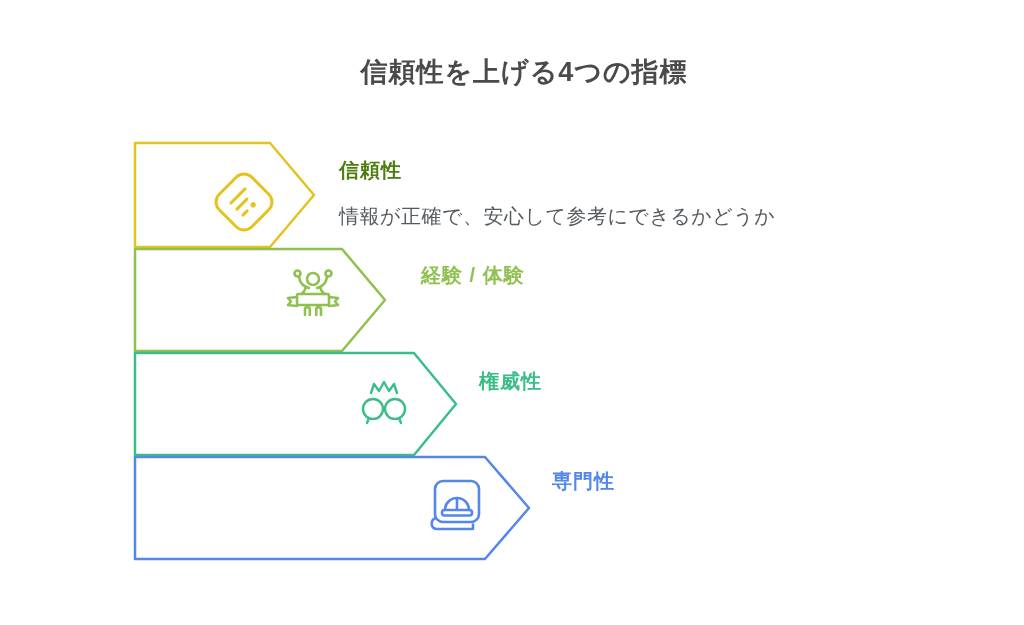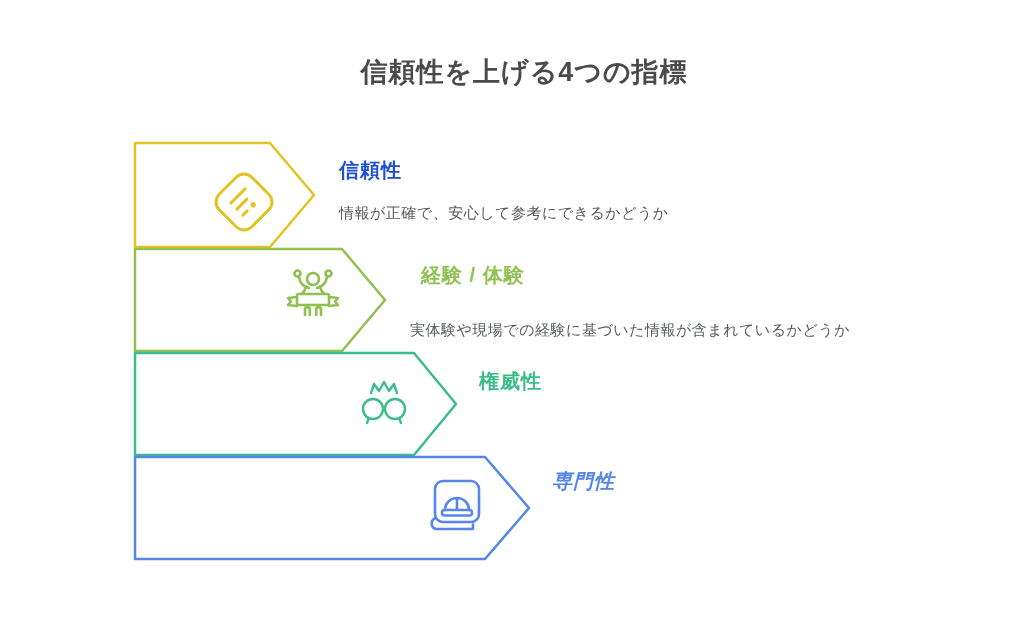--- a/index.html
+++ b/index.html
@@ -14,28 +14,28 @@
     position: absolute; left: 0; top: 54px; width: 1024px;
     text-align: center; font-size: 27px; font-weight: 700;
     letter-spacing: 1px; color: #4a4a4a; white-space: nowrap;
   }
   .diagram-svg { position: absolute; left: 0; top: 0; width: 1024px; height: 625px; }
   .item-title {
     position: absolute; font-size: 20px; font-weight: 600;
     letter-spacing: 1px; white-space: nowrap; line-height: 1.1;
   }
   .item-desc {
-    position: absolute; font-size: 15px; font-weight: 400;
+    position: absolute; font-size: 20px; font-weight: 400;
     letter-spacing: 0.5px; color: #555a5e; white-space: nowrap; line-height: 1.2; text-align: right;
   }
   
   .t1 { left: 327px; top: 159px; }  .d1 { left: 327px; top: 204px; }
   .t2 { left: 398px; top: 264px; }  .d2 { left: 398px; top: 321px; }
   .t3 { left: 467px; top: 370px; }  .d3 { left: 467px; top: 412px; }
-  .t4 { left: 540px; top: 470px; font-style: italic; }  .d4 { left: 540px; top: 524px; }
+  .t4 { left: 540px; top: 470px; }  .d4 { left: 540px; top: 524px; }
 </style>
 </head>
 <body>
 
 <div class="stage">
 
   <div class="page-title">信頼性を上げる4つの指標</div>
 
   <svg class="diagram-svg" viewBox="0 0 1024 625">
 
@@ -80,23 +80,22 @@
 
     <g transform="translate(445,504)" fill="none" stroke-width="2.6" stroke-linecap="round" stroke-linejoin="round" stroke="#5586e9">
       <rect x="-22" y="-23" width="44" height="41" rx="8"></rect>
       <path d="M-12,6 A12,12 0 0 1 12,6"></path>
       <path d="M0,-5.5 V5"></path>
       <rect x="-15" y="6" width="30" height="5.5" rx="2.5"></rect>
       <path d="M-21.5,14 C-26.5,16 -27,24 -20.5,25 L16,25 L16,20.5"></path>
     </g>
   </svg>
 
-  <div class="item-title t1" style="color: #1d4ed8; text-align: center;">信頼性</div>
+  <div class="item-title t1" style="color: #4d7c0f; text-align: center;">信頼性</div>
   <div class="item-desc d1">情報が正確で、安心して参考にできるかどうか</div>
 
   <div class="item-title t2" style="color: rgb(143, 192, 80); margin-left: 11px;">経験 / 体験</div>
-  <div class="item-desc d2">実体験や現場での経験に基づいた情報が含まれているかどうか</div>
 
   <div class="item-title t3" style="color: rgb(59, 189, 137);">権威性</div>
 
   <div class="item-title t4" style="color: rgb(85, 134, 233);">専門性</div>
 
 </div>
 
 </body></html>

